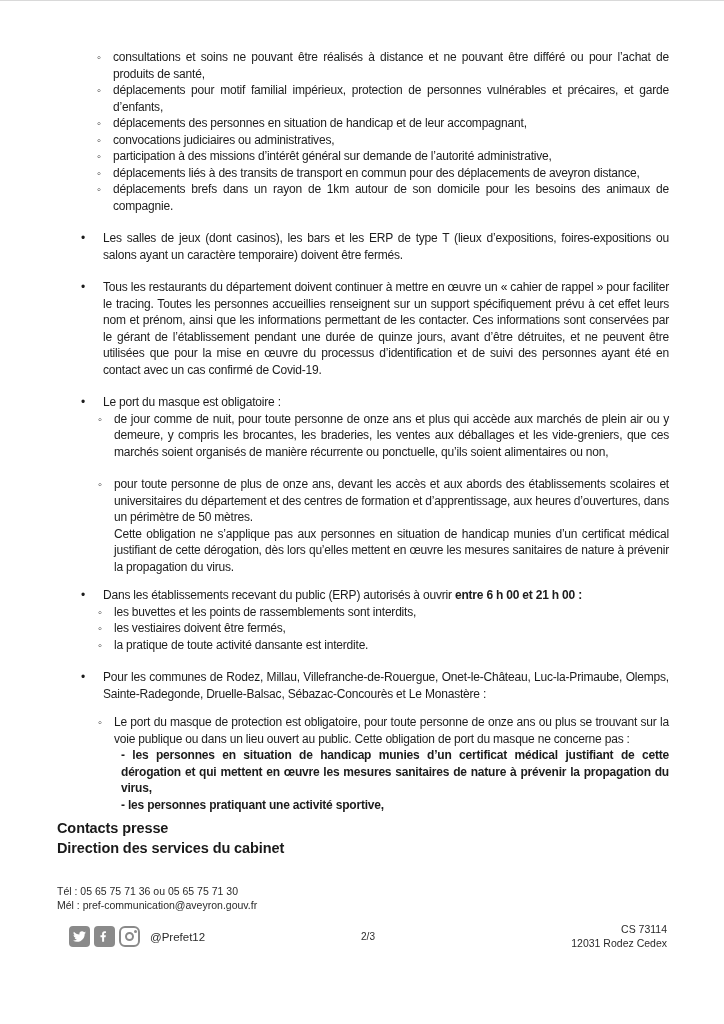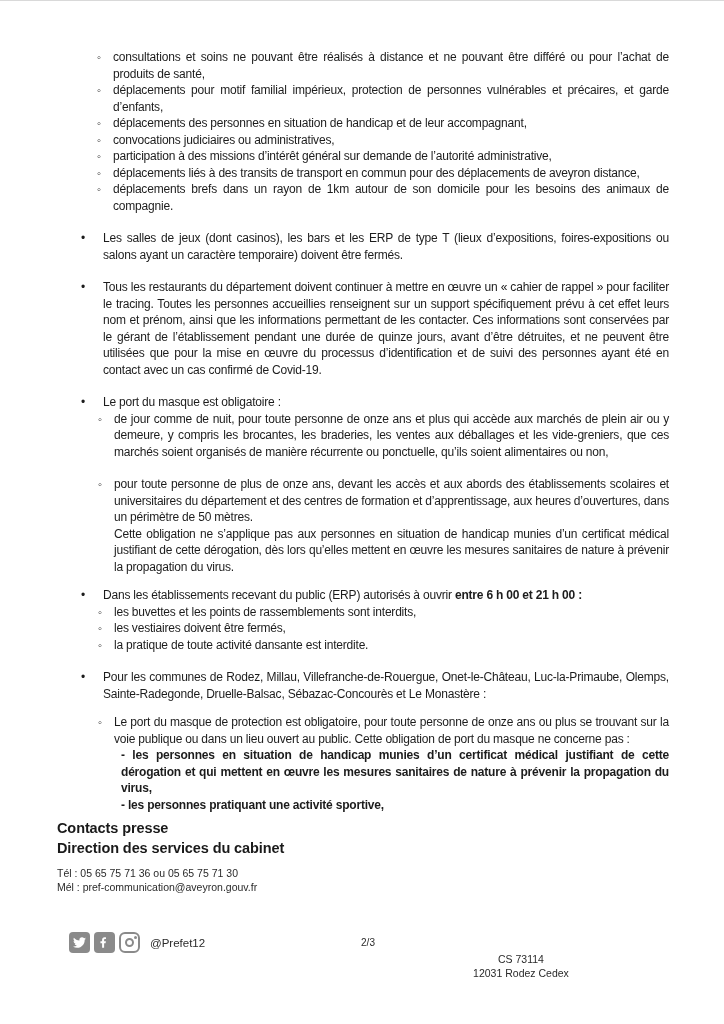--- a/index.html
+++ b/index.html
@@ -42,25 +42,25 @@
 
   
   .footer { padding: 0 57px; margin-top: 5px; }
   .footer-h {
     font-size: 14.5px;
     font-weight: 700;
     line-height: 20px;
     letter-spacing: -0.1px;
     color: #1a1a1a;
   }
-  .contact-lines { margin-top: 8px; font-size: 10.5px; line-height: 14px; letter-spacing: 0; color: #2a2a2a; }
+  .contact-lines { margin-top: 26px; font-size: 10.5px; line-height: 14px; letter-spacing: 0; color: #2a2a2a; }
   .footer-row { display: flex; align-items: center; margin-top: 11px; padding-left: 12px; }
   .social { flex: 1; display: flex; align-items: center; gap: 4px; }
   .pageno { flex: 0 0 auto; font-size: 10px; letter-spacing: 0; color: #2a2a2a; }
-  .address { flex: 1; text-align: center; font-size: 10.5px; line-height: 13.5px; letter-spacing: 0; color: #2a2a2a; margin-top: 48px; }
+  .address { flex: 1; text-align: right; font-size: 10.5px; line-height: 13.5px; letter-spacing: 0; color: #2a2a2a; }
 
   .icon { width: 21px; height: 21px; border-radius: 4px; box-sizing: border-box; }
   .icon-filled { background: #8a8a8a; display: flex; align-items: center; justify-content: center; }
   .icon-filled svg { display: block; }
   .icon-ig { background: #ffffff; border: 2px solid #8a8a8a; border-radius: 6px; position: relative; }
   .ig-circle {
     position: absolute; width: 9px; height: 9px; box-sizing: border-box;
     border: 2px solid #8a8a8a; border-radius: 50%; top: 4px; left: 4px;
   }
   .ig-dot { position: absolute; width: 3px; height: 3px; background: #8a8a8a; border-radius: 50%; top: 1.5px; right: 1.5px; }

